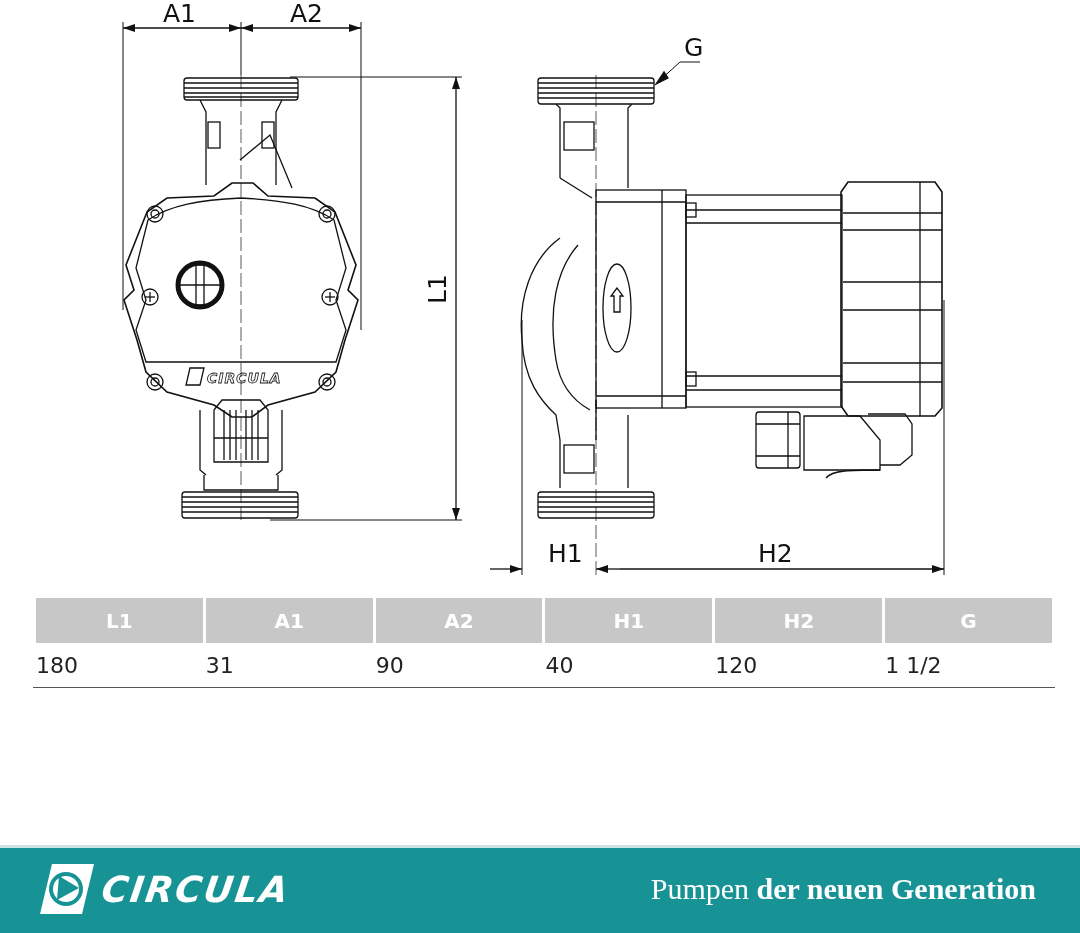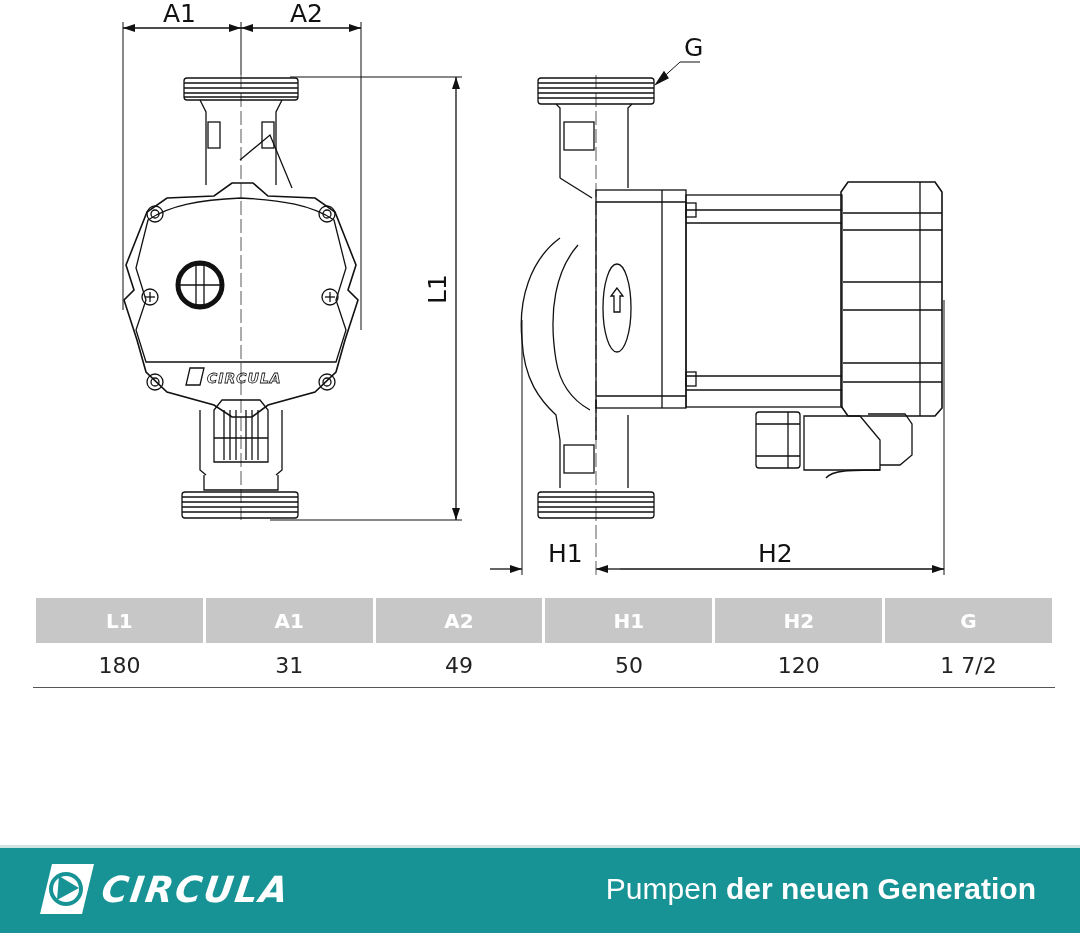--- a/index.html
+++ b/index.html
@@ -1,27 +1,27 @@
 <!DOCTYPE html>
 <html><head>
 <meta charset="utf-8">
 <style>
   html, body { margin: 0; padding: 0; background: #ffffff; }
   body { width: 1080px; height: 933px; position: relative; overflow: hidden; font-family: "DejaVu Sans", sans-serif; }
   .drawing { position: absolute; left: 0; top: 0; width: 1080px; height: 590px; }
   .dim-label { font-family: "DejaVu Sans", sans-serif; font-size: 25px; fill: #111; }
   .spec-table { position: absolute; left: 33px; top: 598px; width: 1022px; border-collapse: separate; border-spacing: 3px 0; table-layout: fixed; }
   .spec-table th { background: #c7c7c7; color: #ffffff; font-family: "DejaVu Sans", sans-serif; font-weight: bold; font-size: 20px; height: 45px; padding: 0; text-align: center; }
-  .spec-table td { font-family: "DejaVu Sans", sans-serif; font-size: 22px; color: #222; text-align: center; height: 44px; padding: 0; }
+  .spec-table td { font-family: "DejaVu Sans", sans-serif; font-size: 22px; color: #222; height: 44px; padding: 0; }
   .table-rule { position: absolute; left: 33px; top: 687px; width: 1022px; height: 1px; background: #555; }
   .footer { position: absolute; left: 0; top: 845px; width: 1080px; height: 88px; background: #179395; border-top: 3px solid #cfe3e3; box-sizing: border-box; }
   .brand { position: absolute; left: 40px; top: 16px; display: flex; align-items: center; }
   .brand-mark { width: 54px; height: 50px; }
   .brand-name { font-family: "DejaVu Sans", sans-serif; font-weight: bold; font-style: italic; font-size: 36px; color: #fff; letter-spacing: 2px; margin-left: 8px; transform: skewX(-8deg); }
-  .tagline { position: absolute; right: 44px; top: 24px; font-family: Liberation Sans, sans-serif; font-size: 30px; color: #fff; white-space: nowrap; }
+  .tagline { position: absolute; right: 44px; top: 24px; font-family: Liberation Serif, serif; font-size: 30px; color: #fff; white-space: nowrap; }
   .tagline .light { font-weight: normal; }
   .tagline .bold { font-weight: bold; }
 </style>
 </head>
 <body>
 
 <svg class="drawing" viewBox="0 0 1080 590" xmlns="http://www.w3.org/2000/svg">
   <defs>
     <marker id="arr" markerWidth="12" markerHeight="8" refX="12" refY="4" orient="auto-start-reverse" markerUnits="userSpaceOnUse">
       <path d="M0,0 L12,4 L0,8 z" fill="#111"></path>
@@ -193,24 +193,24 @@
       <th>A2</th>
       <th>H1</th>
       <th>H2</th>
       <th>G</th>
     </tr>
   </thead>
   <tbody>
     <tr>
       <td>180</td>
       <td>31</td>
-      <td>49</td>
-      <td>50</td>
+      <td>90</td>
+      <td>40</td>
       <td>120</td>
-      <td>1 7/2</td>
+      <td>1 1/2</td>
     </tr>
   </tbody>
 </table>
 <div class="table-rule"></div>
 
 <div class="footer">
   <div class="brand">
     <svg class="brand-mark" viewBox="0 0 54 50">
       <path d="M12,0 L54,0 L42,50 L0,50 Z" fill="#ffffff"></path>
       <circle cx="26" cy="25" r="17" fill="#179395"></circle>

